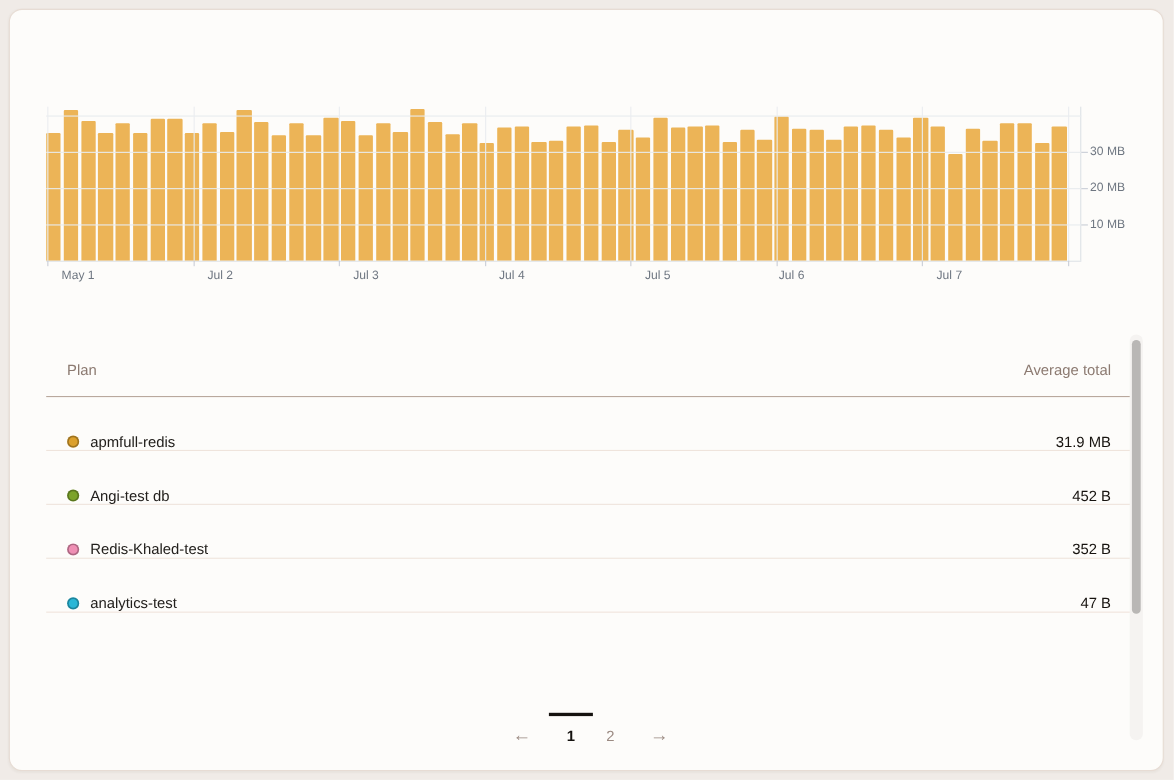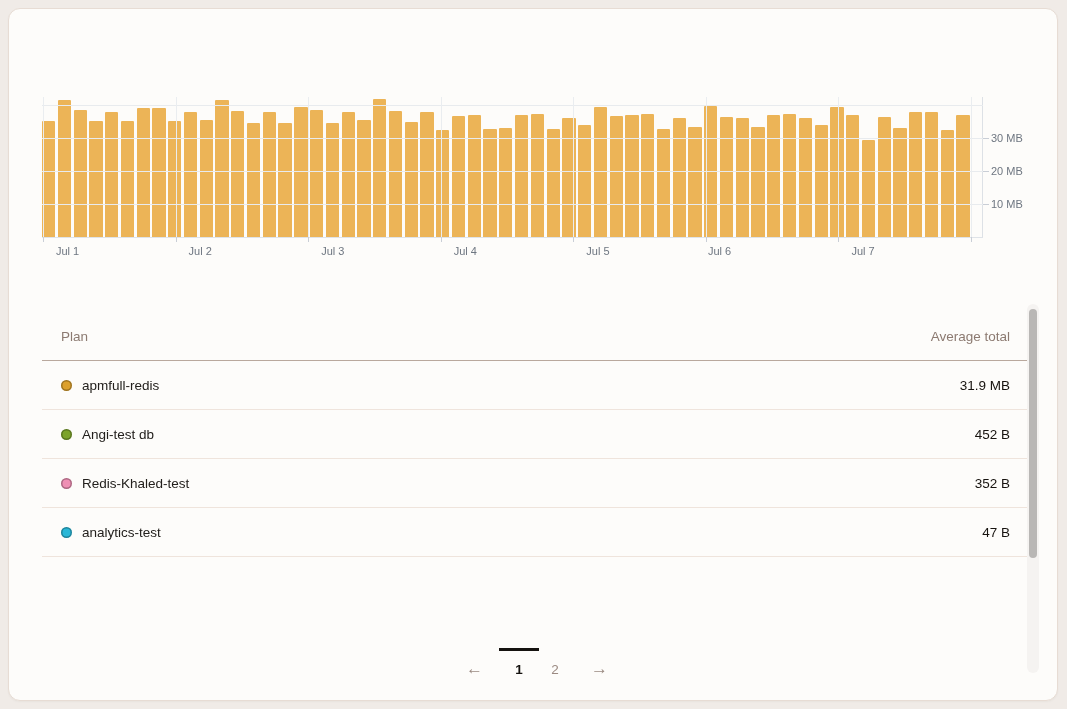--- a/index.html
+++ b/index.html
@@ -38,21 +38,21 @@
   .xlabel { position:absolute; top:105%; margin-top:1px; font-size:11px; color:#6e7681; white-space:nowrap; }
   .ytickmark { position:absolute; left:941px; width:6px; height:1px; background:#c9ced6; }
   .ylabel { position:absolute; left:949px; transform:translateY(-50%);
             font-size:11px; color:#6e7681; white-space:nowrap; }
   
   .tbl { position:absolute; left:33px; top:304px; width:990px; }
   .thead { display:flex; justify-content:space-between; align-items:center;
            height:48px; padding:0 22px 0 19px;
            border-bottom:1px solid #b9a89d; }
   .th { font-size:13.5px; color:#8c7a71; }
-  .row { display:flex; justify-content:space-between; align-items:center;
+  .row { display:flex; justify-content:space-between; align-items:flex-end;
          height:49px; padding:0 22px 0 19px;
          border-bottom:1px solid #efe4dc; cursor:pointer; }
   .row-left { display:flex; align-items:center; gap:10px; }
   .dot { width:11px; height:11px; border-radius:50%; box-shadow:inset 0 0 0 1.5px rgba(0,0,0,0.28); }
   .plan-name { font-size:13.5px; color:#23201d; }
   .usage { font-size:13.5px; color:#17130f; }
   
   .pagination { position:absolute; left:33px; top:640px; width:990px; height:40px;
                 display:flex; align-items:center; justify-content:center; gap:14px; }
   .pg-arrow { background:none; border:none; font-size:17px; color:#9b8a82;
@@ -143,21 +143,21 @@
       <div class="ylabel" style="top: 107.059px; text-align: center;">10 MB</div>
       <div class="gridline-h" style="top: 74.1176px;"></div>
       <div class="ytickmark" style="top: 74.1176px;"></div>
       <div class="ylabel" style="top: 74.1176px;">20 MB</div>
       <div class="gridline-h" style="top: 41.1765px;"></div>
       <div class="ytickmark" style="top: 41.1765px;"></div>
       <div class="ylabel" style="top: 41.1765px;">30 MB</div>
       <div class="gridline-h" style="top: 8.23529px;"></div>
       <div class="gridline-v" style="left: 1px;"></div>
       <div class="xtick" style="left: 1px;"></div>
-      <div class="xlabel" style="left: 14px;">Jul 1</div>
+      <div class="xlabel" style="left: 14px;">May 1</div>
       <div class="gridline-v" style="left: 133.571px;"></div>
       <div class="xtick" style="left: 133.571px;"></div>
       <div class="xlabel" style="left: 146.571px;">Jul 2</div>
       <div class="gridline-v" style="left: 266.143px;"></div>
       <div class="xtick" style="left: 266.143px;"></div>
       <div class="xlabel" style="left: 279.143px;">Jul 3</div>
       <div class="gridline-v" style="left: 398.714px;"></div>
       <div class="xtick" style="left: 398.714px;"></div>
       <div class="xlabel" style="left: 411.714px;">Jul 4</div>
       <div class="gridline-v" style="left: 531.286px;"></div>

